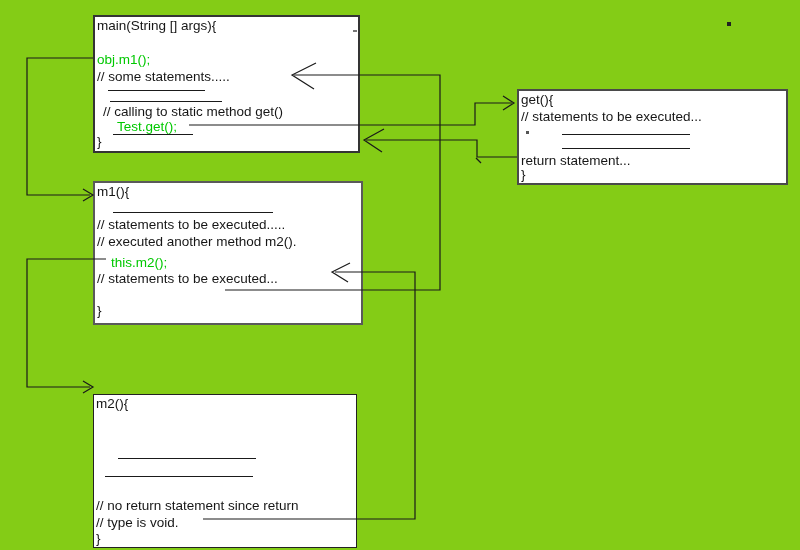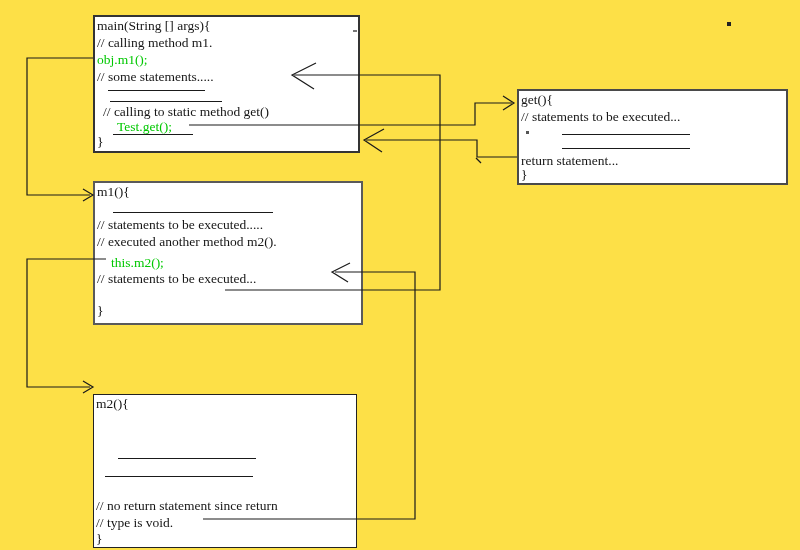--- a/index.html
+++ b/index.html
@@ -1,39 +1,38 @@
 <!DOCTYPE html>
 <html style="--green: #00c800;"><head>
 <meta charset="utf-8">
 <style>
   html,body { margin:0; padding:0; background:#ffffff; }
   #canvas {
-    position:relative; width:800px; height:550px; background:#fde047;
-    font-family:Liberation Serif, serif;
+    position:relative; width:800px; height:550px; background:#84cc16;
+    font-family:Liberation Sans, sans-serif;
     font-size:13.5px; color:#161616; overflow:hidden;
   }
   .box { position:absolute; background:#ffffff; box-sizing:border-box; }
   #box-main { left:93px; top:15px;  width:267px; height:138px; border:2px solid #343434; }
   #box-m1   { left:93px; top:181px; width:270px; height:144px; border:2px solid #5a5a5a; }
   #box-m2   { left:93px; top:383px; width:264px; height:154px; border:1px solid #222222;margin-top:11px; }
   #box-get  { left:517px; top:89px; width:271px; height:96px;  border:2px solid #4a4a4a;text-align:right; }
   .cl { position:absolute; left:2px; white-space:pre; line-height:15px; }
   .green { color:var(--green, #00c800); }
   .rule { position:absolute; height:0; border-top:1.5px solid #1a1a1a; }
   svg.overlay { position:absolute; left:0; top:0; pointer-events:none; }
   .mark { position:absolute; background:#222; }
 </style>
 </head>
 <body>
 
 <div id="canvas">
 
   <div class="box" id="box-main">
     <div class="cl" style="top:1px">main(String [] args){</div>
-    <div class="cl" style="top:18px">// calling method m1.</div>
     <div class="cl green" style="top:35px">obj.m1();</div>
     <div class="cl" style="top:52px">// some statements.....</div>
     <div class="rule" style="top:73px; left:13px; width:97px"></div>
     <div class="rule" style="top:84px; left:15px; width:112px"></div>
     <div class="cl" style="top:87px; left:8px">// calling to static method get()</div>
     <div class="cl green" style="top:102px; left:22px">Test.get();</div>
     <div class="rule" style="top:117px; left:18px; width:80px"></div>
     <div class="cl" style="top:117px">}</div>
   </div>
 

